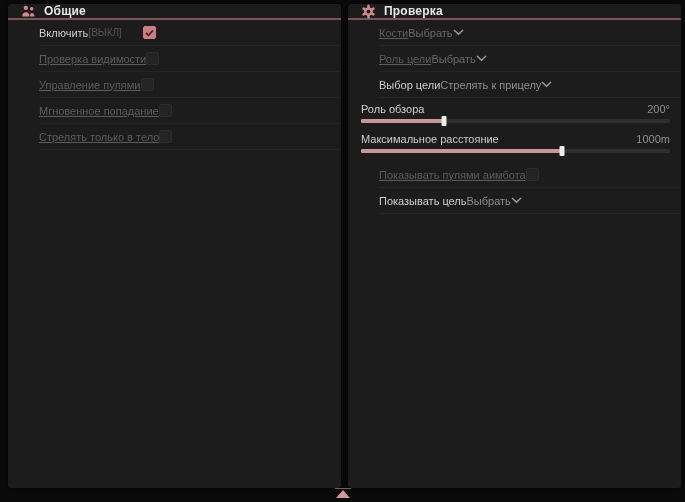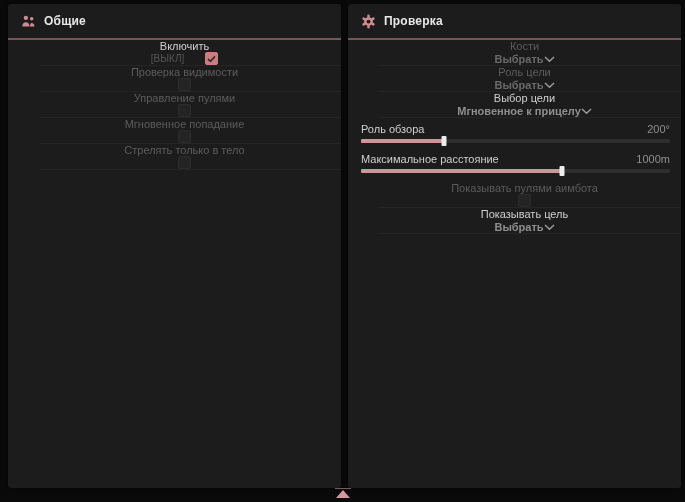--- a/index.html
+++ b/index.html
@@ -10,51 +10,50 @@
     position:relative;
   }
   .panel {
     position:absolute; top:4px; width:333px; height:484px;
     background:#1c1c1c; border-radius:3px;
     box-shadow:0 0 6px rgba(0,0,0,.6);
   }
   .panel.left  { left:8px; }
   .panel.right { left:348px; }
   .panel-header {
-    height:36px; display:flex; align-items:center; gap:8px;
+    height:16px; display:flex; align-items:flex-start; gap:8px;
     padding:0 13px; border-bottom:2px solid #7d5357;
   }
   .panel-title { font-size:12px; font-weight:700; color:#e8e8e8; letter-spacing:.2px; }
   .hdr-icon { width:15px; height:15px; display:flex; align-items:center; justify-content:center; }
 
   .row {
     margin-left:31px; padding:0 11px 0 0;
-    min-height:26px; display:flex; align-items:center; justify-content:space-between;
+    min-height:26px; display:flex; align-items:center; 
     border-bottom:1px solid #252525;
     font-size:11px;
-    flex-direction:column;
   }
   .lbl        { color:#cfcfcf; }
-  .lbl.dim    { color:#5c5c5c; }
+  .lbl.dim    { color:#5c5c5c;text-decoration:underline; }
   .val        { color:#8f8f8f; }
   .val.dim    { color:#6a6a6a; }
 
   .right-group { display:flex; align-items:center; gap:21px; }
   .state-text  { color:#565656; font-size:10px; }
 
   .checkbox {
     width:13px; height:13px; border-radius:2px;
     background:#242424; border:1px solid #343434;
     display:flex; align-items:center; justify-content:center;
     flex:0 0 auto;
   }
   .checkbox.checked { background:#c87f84; border-color:#c87f84; }
   .checkbox.faint   { border-color:#2c2c2c; }
 
-  .dropdown { display:flex; align-items:center; cursor:default;font-weight:bold; }
+  .dropdown { display:flex; align-items:center; cursor:default; }
   .chevron  { color:#9a9a9a; display:flex; align-items:center; }
 
   .slider-row {
     margin-left:13px; padding:0 11px 0 0;
     height:30px; display:flex; flex-direction:column; justify-content:center;
     font-size:11px;
   }
   .slider-label-line { display:flex; justify-content:space-between; align-items:center; margin-bottom:4px; }
   .slider-track {
     position:relative; height:4px; background:#2e2e2e; border-radius:1px;
@@ -166,21 +165,21 @@
         <svg width="11" height="7" viewBox="0 0 11 7">
             <polyline points="1,1 5.5,5.3 10,1" stroke="currentColor" stroke-width="1.5" fill="none"></polyline>
           </svg>
       </span>
     </span>
   </div>
 
   <div class="row">
     <span class="lbl">Выбор цели</span>
     <span class="dropdown">
-      <span class="val">Мгновенное к прицелу</span>
+      <span class="val">Стрелять к прицелу</span>
       <span class="chevron">
         <svg width="11" height="7" viewBox="0 0 11 7">
             <polyline points="1,1 5.5,5.3 10,1" stroke="currentColor" stroke-width="1.5" fill="none"></polyline>
           </svg>
       </span>
     </span>
   </div>
 
   <div class="slider-row">
     <div class="slider-label-line">

